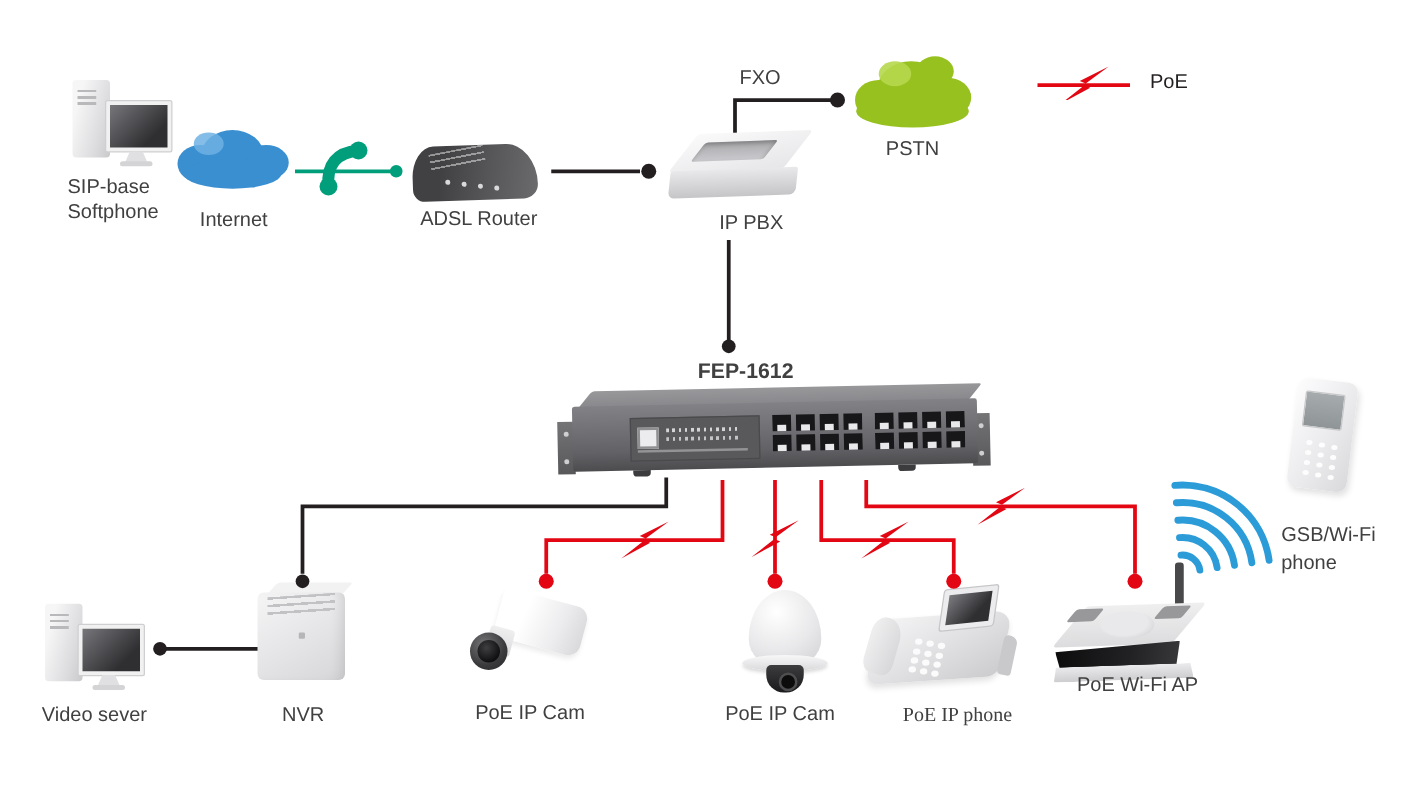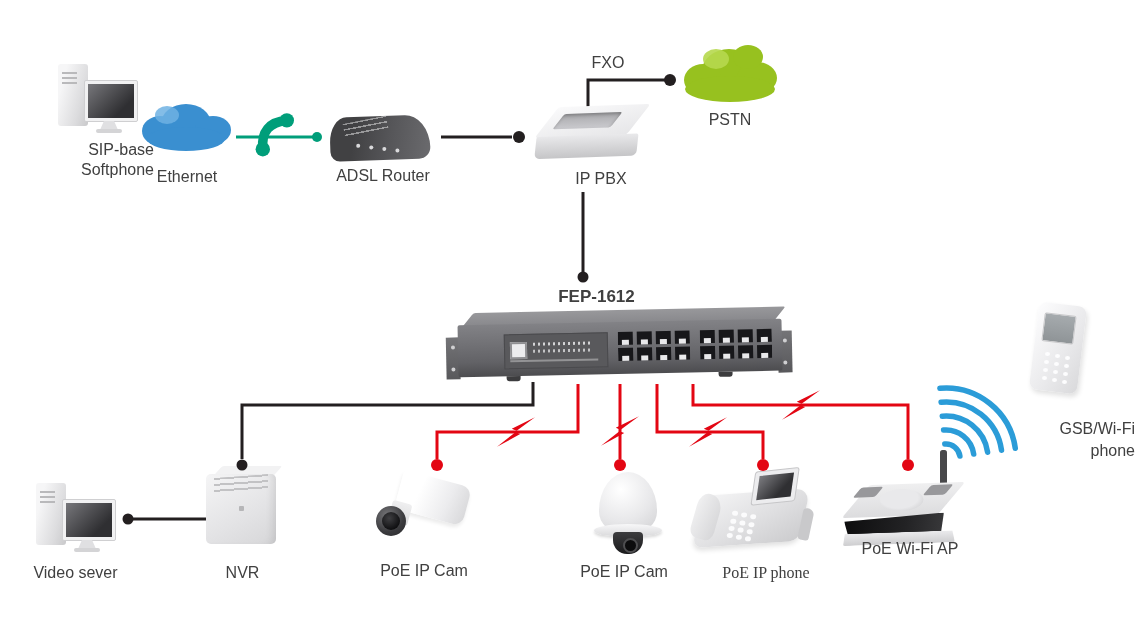--- a/index.html
+++ b/index.html
@@ -5,21 +5,21 @@
   html,body{margin:0;padding:0;background:#fff;}
   #canvas{position:relative;width:1139px;height:637px;background:#fff;overflow:hidden;
           font-family:"Liberation Sans",sans-serif;color:#231f20;}
   svg.layer{position:absolute;left:0;top:0;}
   #wires{z-index:1;}
   #dots{z-index:3;}
   .device{position:absolute;z-index:2;}
   .device *{position:absolute;}
   .lbl{position:absolute;z-index:4;font-size:16px;line-height:20px;color:#404040;
        text-align:center;white-space:nowrap;}
-  .lbl.left{text-align:right;}
+  .lbl.left{text-align:left;}
   .lbl span{display:block;}
   .lbl.bold{font-weight:bold;font-size:17px;}
 
   
   .tower{left:6px;top:6px;width:30px;height:62px;border-radius:3px;
          background:linear-gradient(105deg,#f6f6f7 20%,#dcdcde 70%,#c9c9cb);}
   .tower-vents{left:10px;top:14px;width:15px;height:13px;
          background:repeating-linear-gradient(to bottom,#b9b9bb 0 2px,transparent 2px 5px);}
   .monitor{left:32px;top:22px;width:52px;height:40px;background:#f1f1f2;
          border:1px solid #cfcfd1;border-radius:2px;}
@@ -340,33 +340,40 @@
     <circle cx="437" cy="465" r="6" fill="#e30613"></circle>
     <circle cx="620" cy="465" r="6" fill="#e30613"></circle>
     <circle cx="763" cy="465" r="6" fill="#e30613"></circle>
     <circle cx="908" cy="465" r="6" fill="#e30613"></circle>
   </svg>
 
   <div class="lbl left" style="left:54px;top:140px;width:100px;">
     <span>SIP-base</span>
     <span>Softphone</span>
   </div>
-  <div class="lbl" style="left:137px;top:167px;width:100px;">Ethernet</div>
+  <div class="lbl" style="left:137px;top:167px;width:100px;">Internet</div>
   <div class="lbl" style="left:318px;top:166px;width:130px;">ADSL Router</div>
   <div class="lbl" style="left:561px;top:169px;width:80px;">IP PBX</div>
   <div class="lbl" style="left:573px;top:53px;width:70px;">FXO</div>
   <div class="lbl" style="left:690px;top:110px;width:80px;">PSTN</div>
   <div class="lbl bold" style="left:524px;top:287px;width:145px;">FEP-1612</div>
   <div class="lbl" style="left:13px;top:563px;width:125px;">Video sever</div>
   <div class="lbl" style="left:200px;top:563px;width:85px;">NVR</div>
   <div class="lbl" style="left:368px;top:561px;width:112px;">PoE IP Cam</div>
   <div class="lbl" style="left:568px;top:562px;width:112px;">PoE IP Cam</div>
   <div class="lbl" style="left:705px;top:563px;width:122px;font-family:Liberation Serif, serif;">PoE IP phone</div>
   <div class="lbl" style="left:849px;top:539px;width:122px;">PoE Wi-Fi AP</div>
   <div class="lbl left" style="left:1025px;top:397px;width:110px;line-height:22px;margin-top:21px;">
     <span>GSB/Wi-Fi</span>
     <span>phone</span>
   </div>
 
   <div class="legend">
+    <div class="legend-row">
+      <svg width="80" height="28">
+        <line x1="2" y1="16" x2="76" y2="16" stroke="#e30613" stroke-width="3"></line>
+        <use href="#bolt" x="21" y="1" width="38" height="30"></use>
+      </svg>
+      <span>PoE</span>
+    </div>
   </div>
 
 </div>
 
 </body></html>

